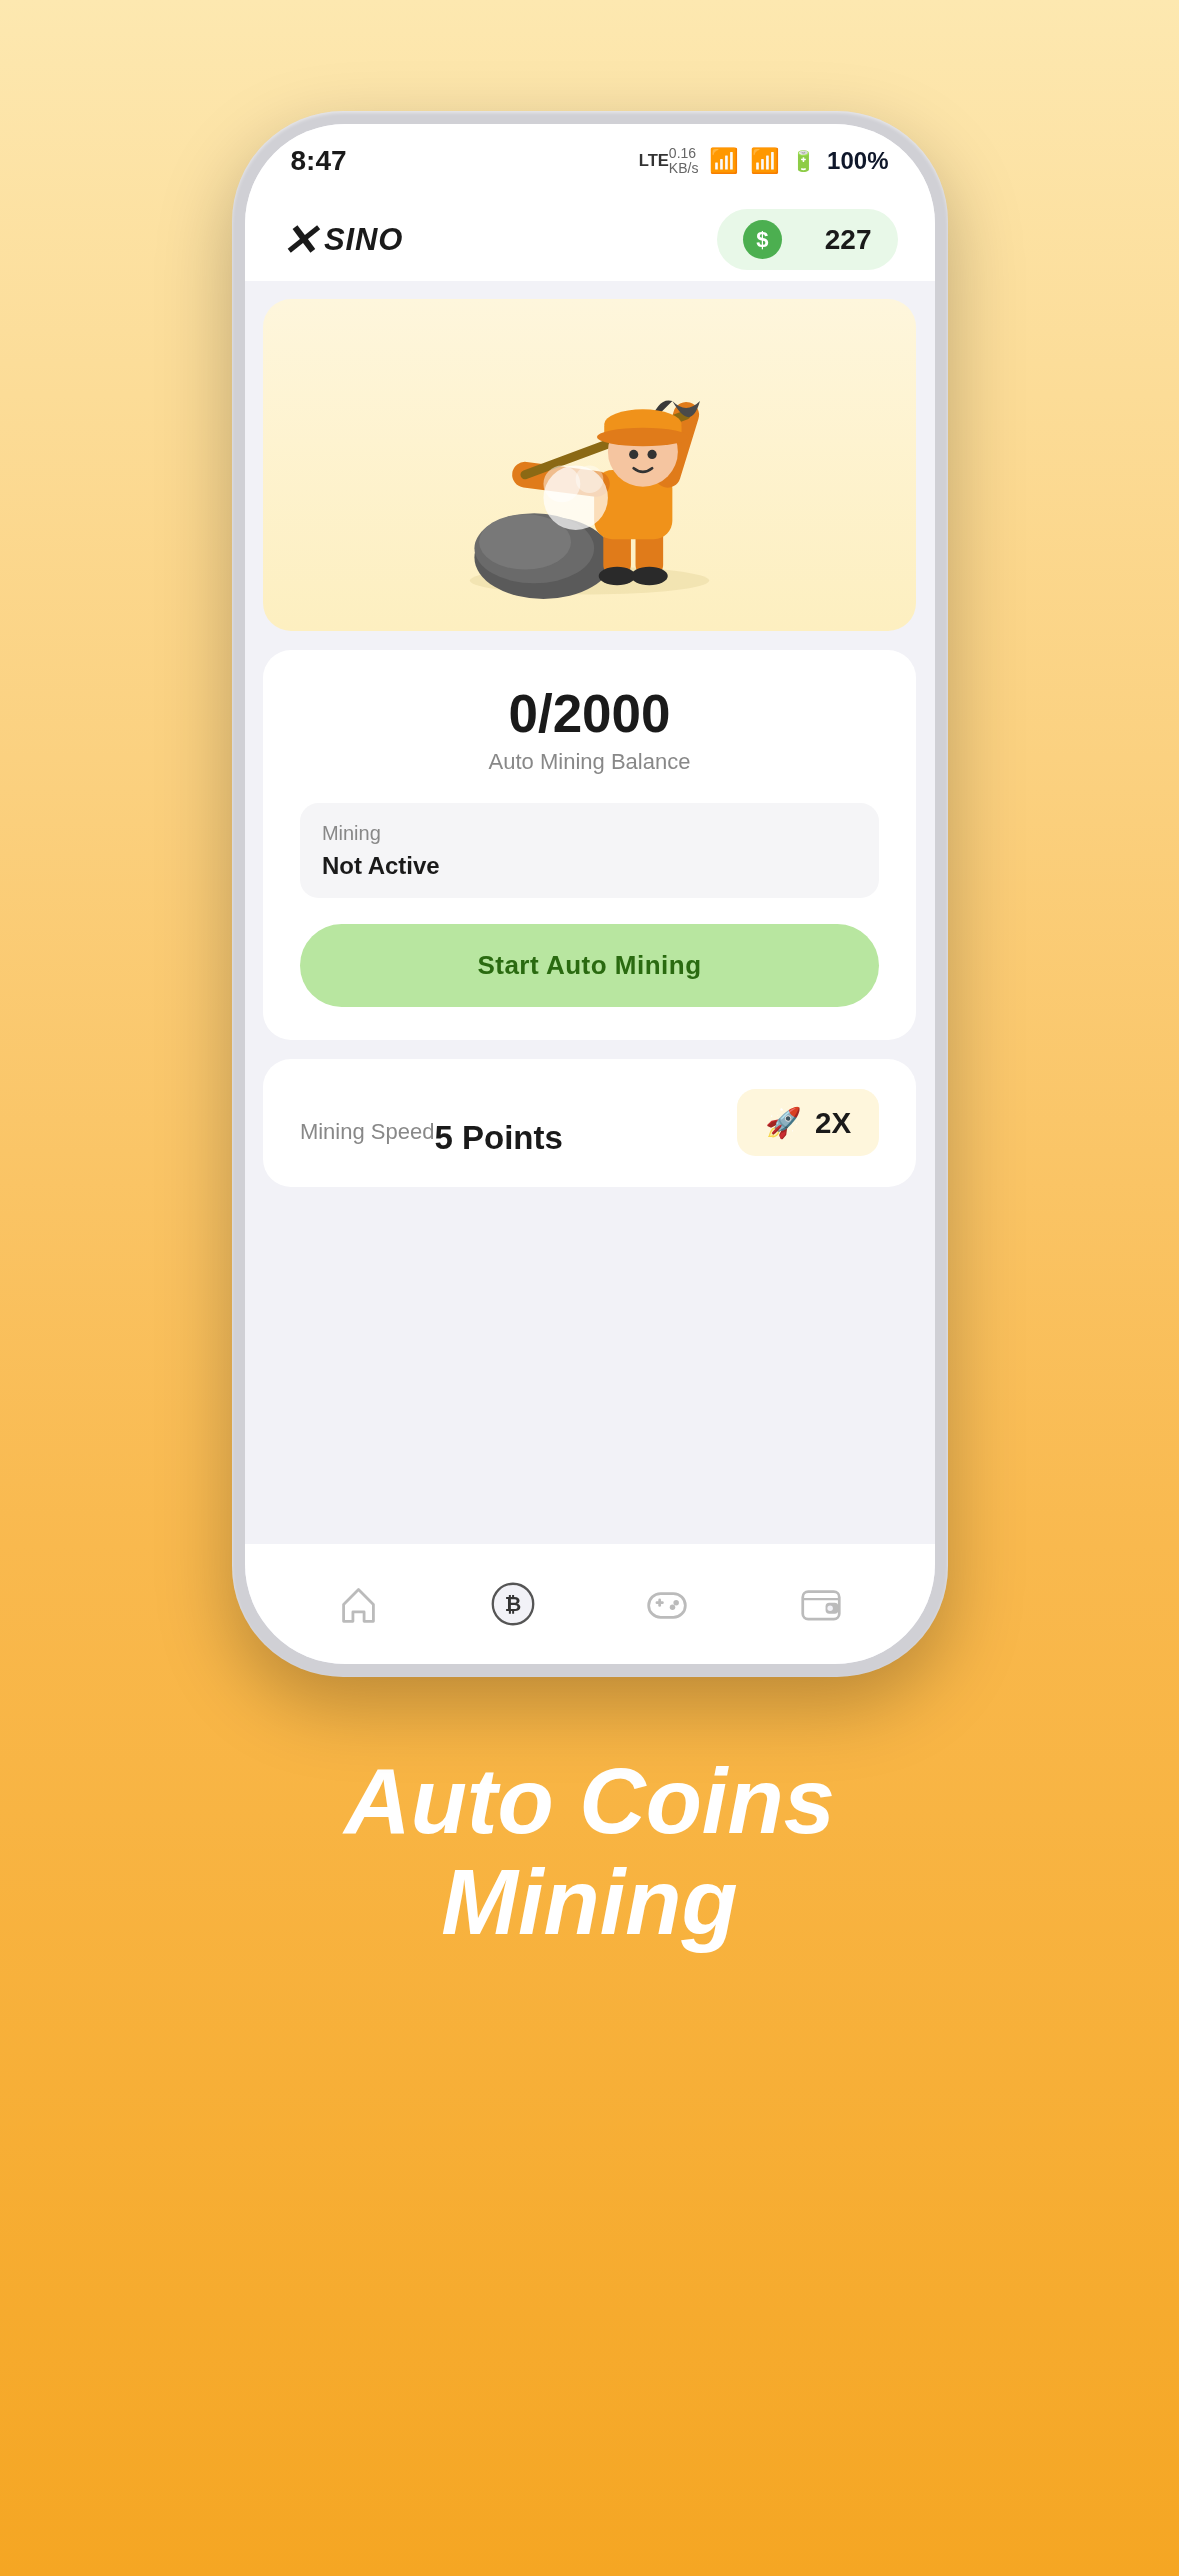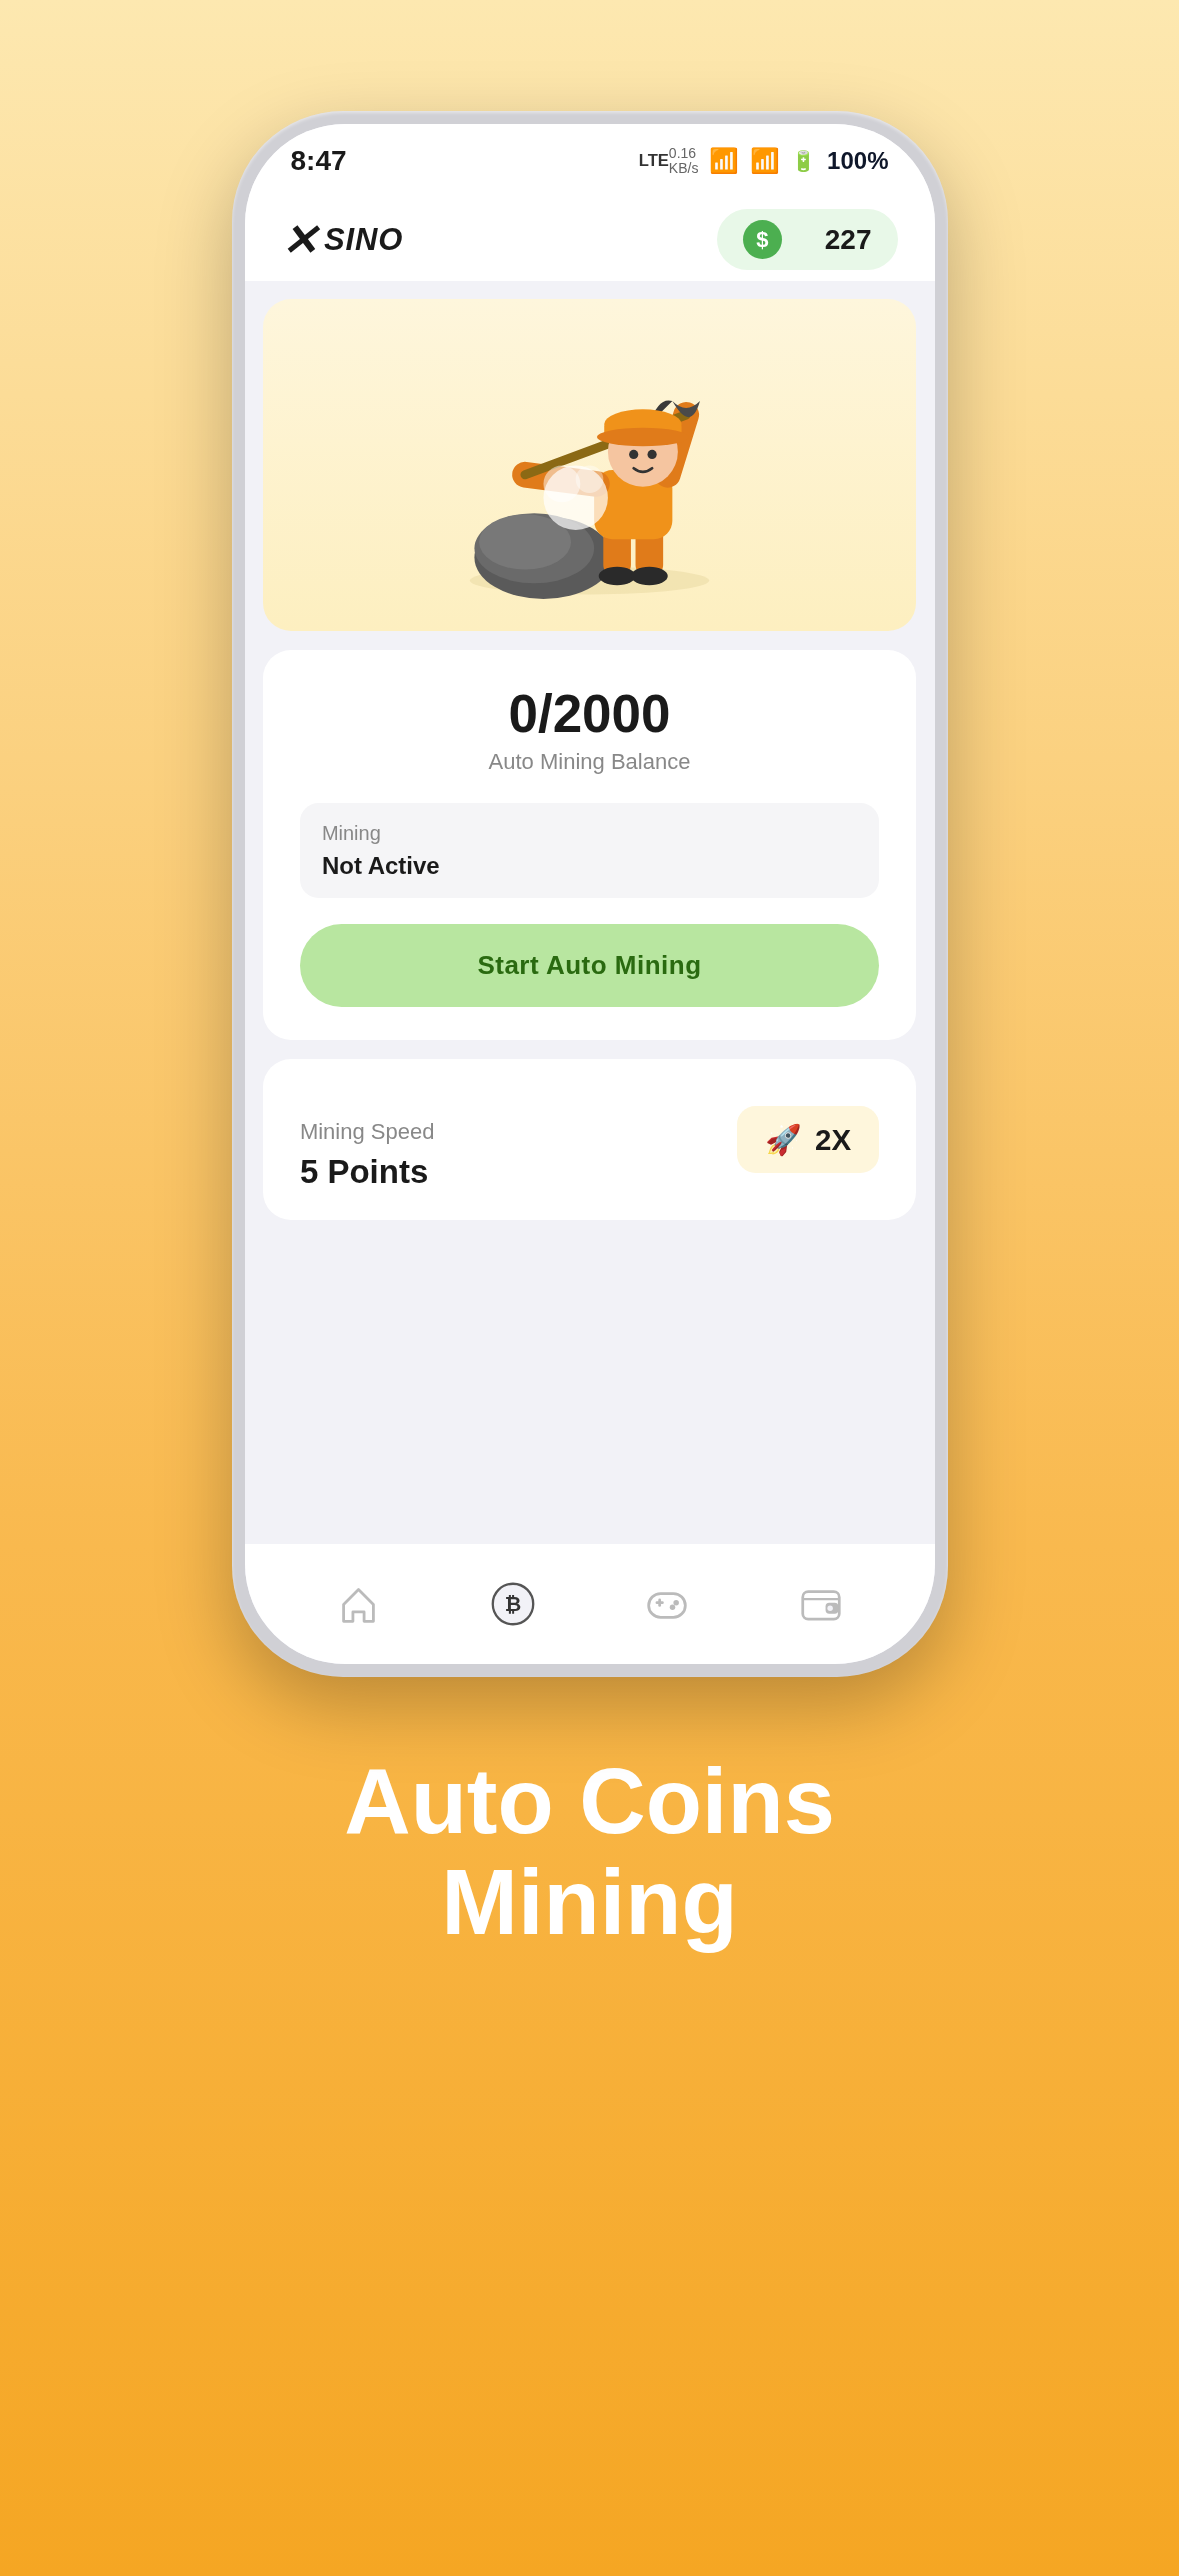--- a/index.html
+++ b/index.html
@@ -218,21 +218,21 @@
       border-radius: 28px;
       padding: 29.5px 37px;
       display: flex;
       align-items: center;
       justify-content: space-between;
       flex-shrink: 0;
     }
 
     .speed-info {
       display: flex;
-      flex-direction: column;
+      flex-direction: row;
       margin-top: 31px;
     }
 
     .speed-label {
       font-size: 22px;
       color: #888;
       margin-bottom: 7.4px;
     }
 
     .speed-value {
@@ -291,20 +291,21 @@
     .footer-text {
       margin-top: 74px;
       text-align: center;
     }
 
     .footer-title {
       font-size: 92px;
       font-weight: 900;
       color: white;
       line-height: 1.1;
+      font-style: italic;
     }
   </style>
 </head>
 <body>
 
 <div class="phone-wrapper">
   <div class="phone-outer">
     <div class="phone-inner">
 
       <div class="status-bar">

